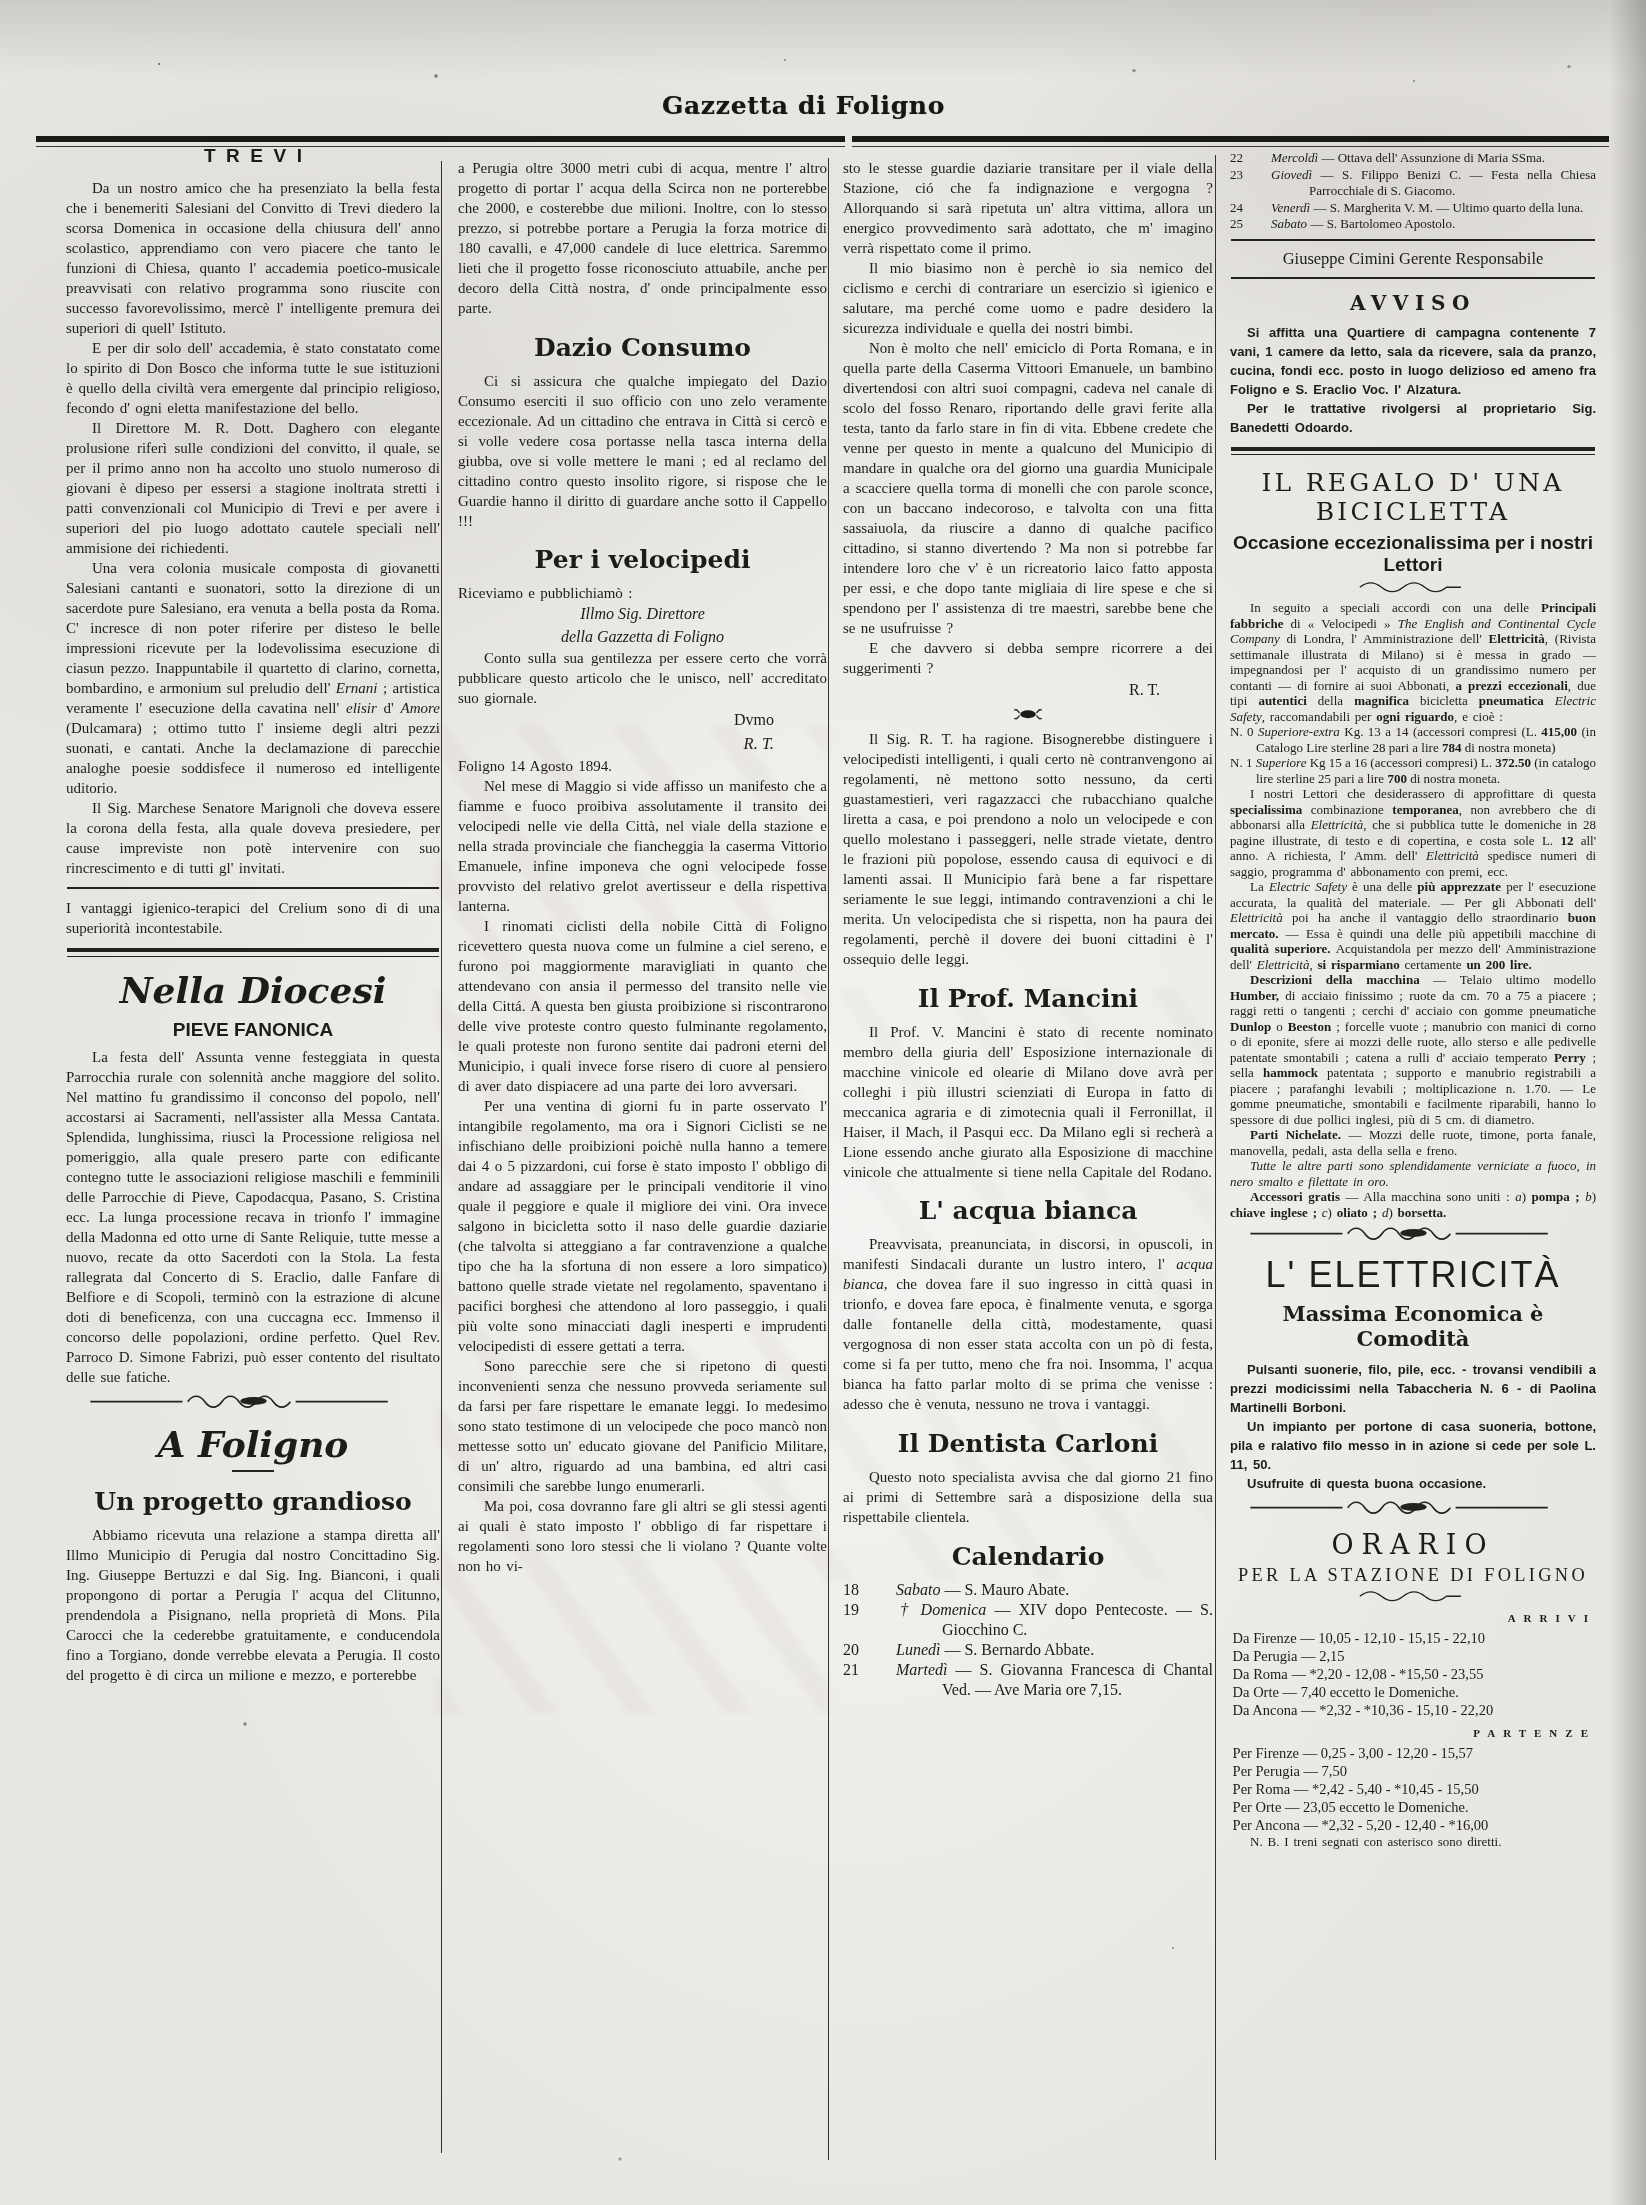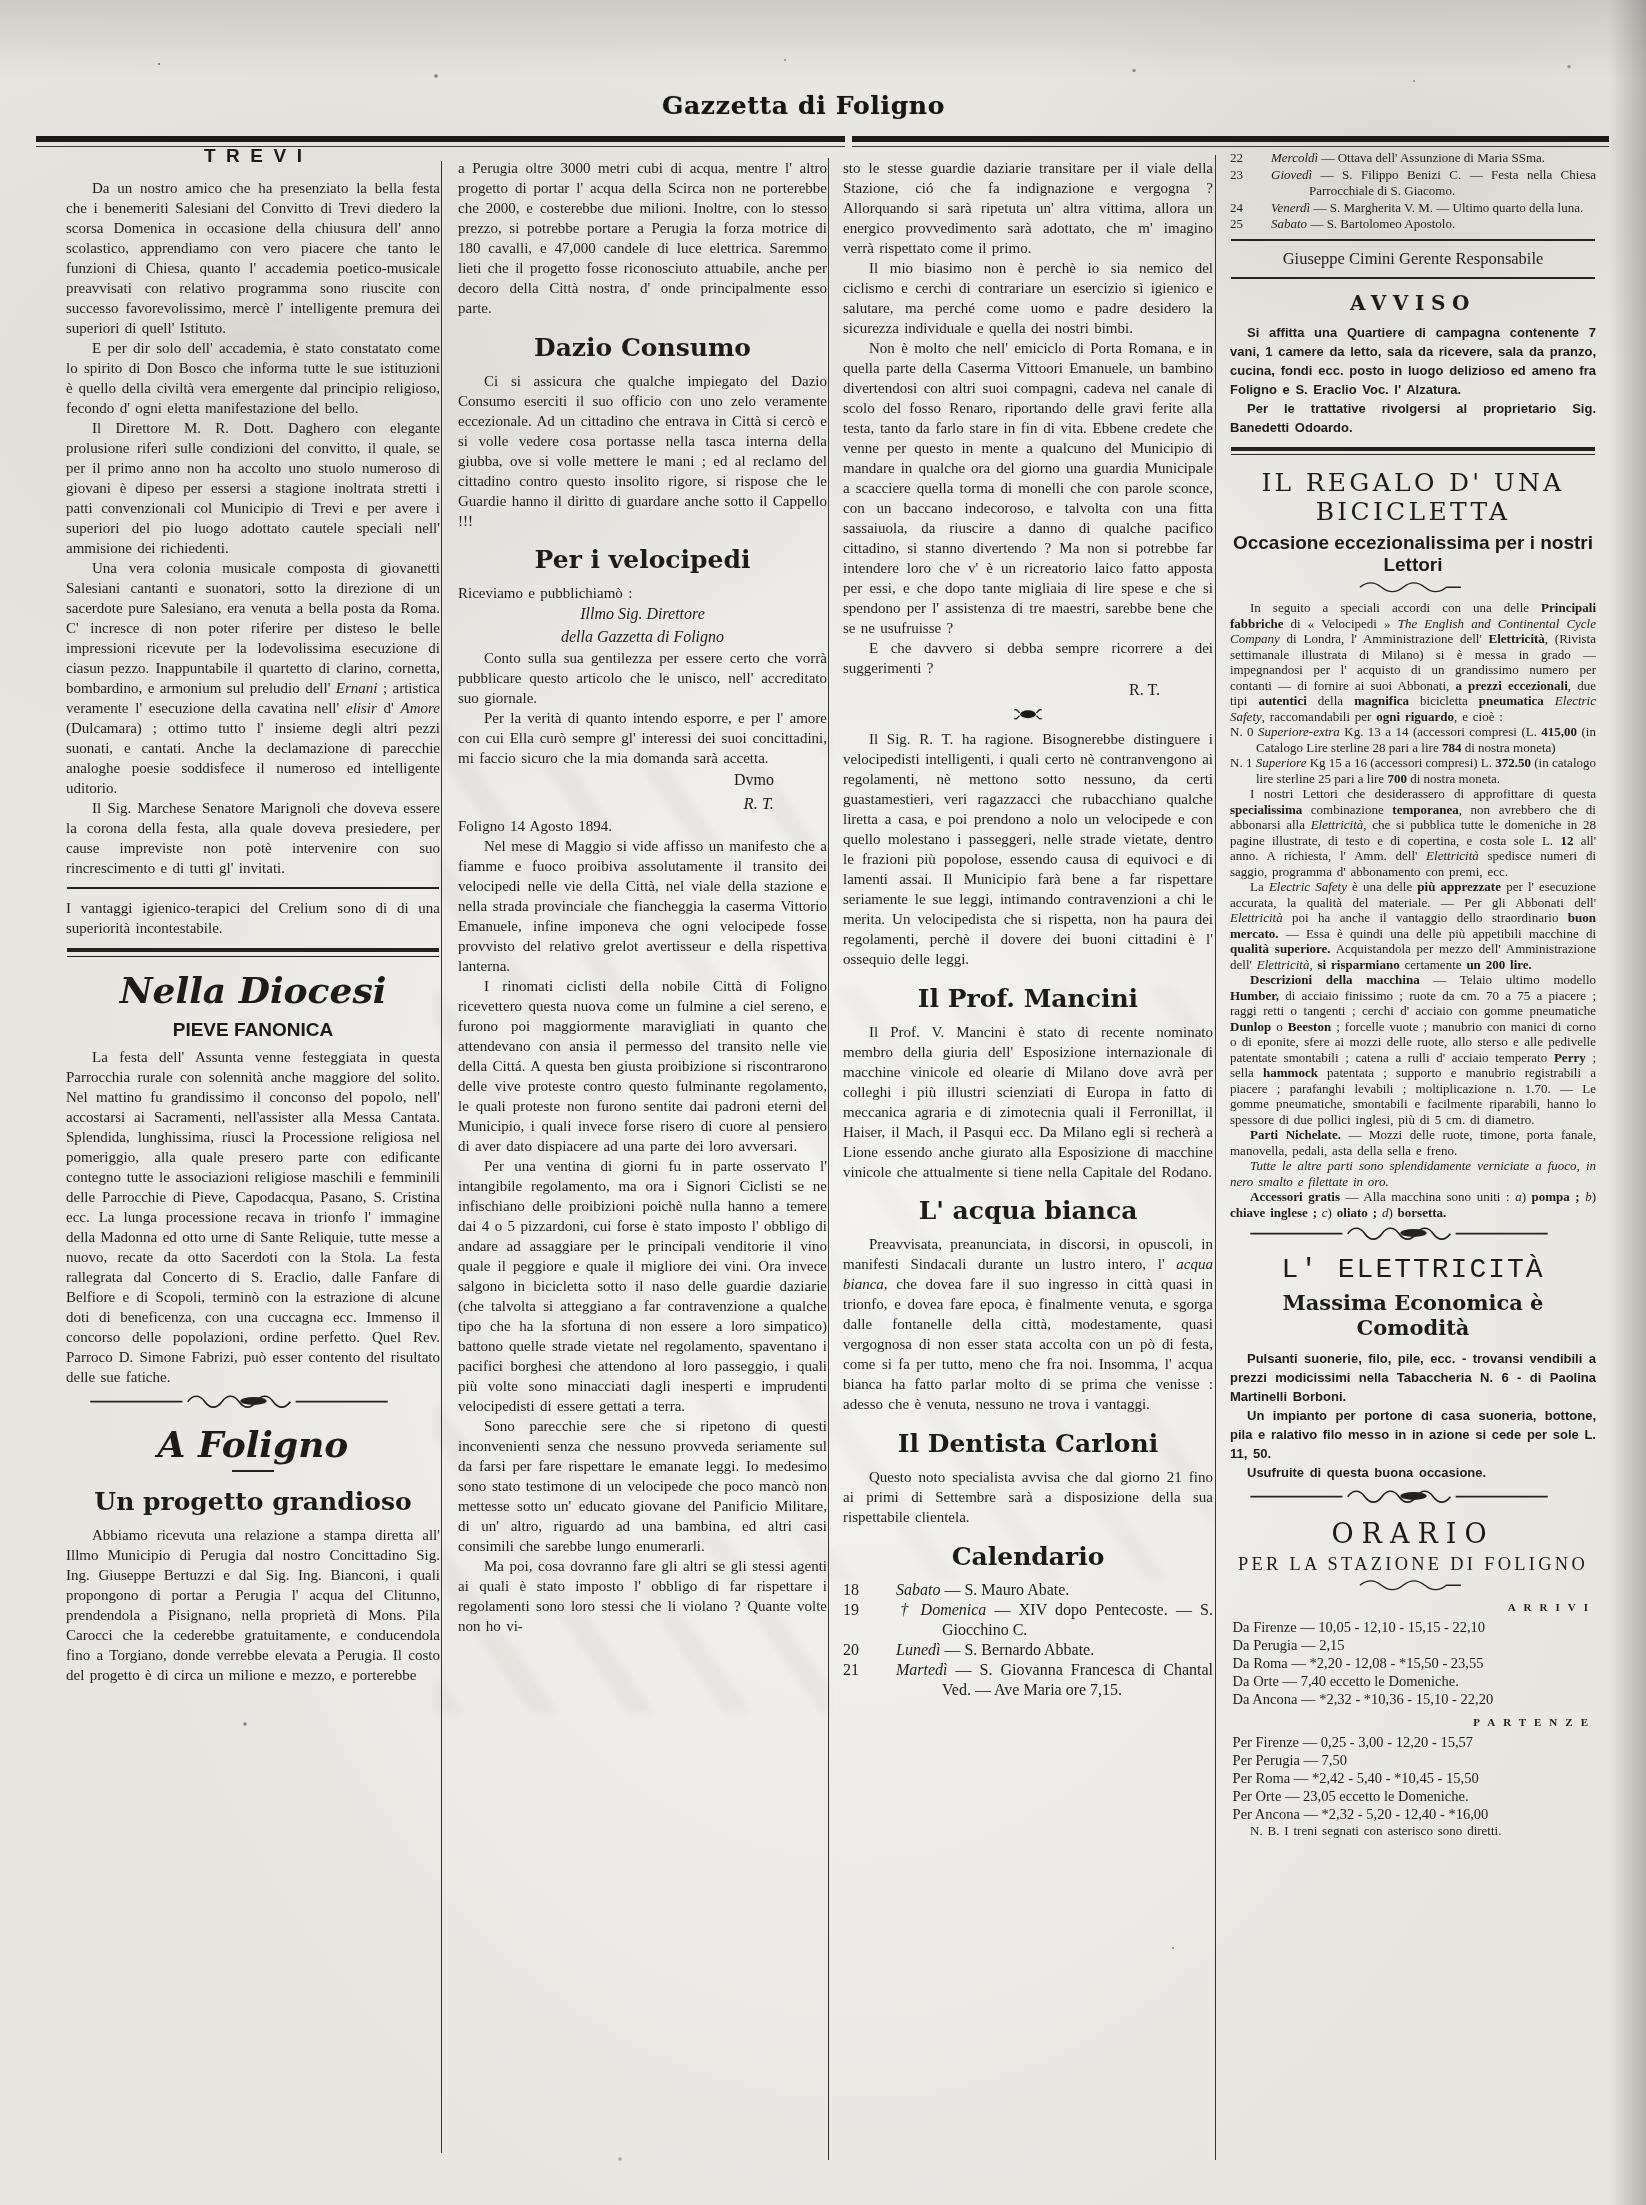--- a/index.html
+++ b/index.html
@@ -56,21 +56,21 @@
     letter-spacing:10.5px;text-indent:10.5px;margin:4px 0 10.5px;}
   .b-h2{text-align:center;font-weight:bold;font-size:25px;margin:14.5px 0 9.2px;font-family:"DejaVu Serif",serif;}
   .b-h2b{text-align:center;font-weight:bold;font-size:21px;margin:5.3px 0 9.2px;font-family:"DejaVu Serif",serif;}
   .b-script{text-align:center;font-style:italic;font-weight:bold;font-size:36px;margin:12px 0 8px;
     font-family:"DejaVu Serif",serif;}
   .b-script.u::after{content:"";display:block;width:42px;height:2.6px;background:#23221f;margin:5.3px auto 0;}
   .b-sansh{text-align:center;font-family:"Liberation Sans",sans-serif;font-weight:bold;font-size:19px;margin:5.3px 0 6.6px;}
   .b-caps{text-align:center;font-size:25px;letter-spacing:3.3px;margin:13px 0 5.3px;font-family:"DejaVu Serif",serif;}
   .b-capsm{text-align:center;font-weight:bold;font-size:20px;letter-spacing:6.6px;margin:12px 0 8px;
     font-family:"DejaVu Serif",serif;}
-  .b-big{text-align:center;font-size:28px;letter-spacing:2px;margin:10.5px 0 5.3px;font-family:Liberation Mono, monospace;}
+  .b-big{text-align:center;font-size:36px;letter-spacing:2px;margin:10.5px 0 5.3px;font-family:Liberation Sans, sans-serif;}
   .b-caps2{text-align:center;font-size:27px;letter-spacing:8px;margin:12px 0 5.3px;font-family:"DejaVu Serif",serif;}
   .b-h3{text-align:center;font-size:18.4px;letter-spacing:3.3px;margin:0 0 5.3px;}
   .b-subcaps{text-align:right;font-weight:bold;font-size:11px;letter-spacing:8px;margin:8px 0 5.3px;
     font-family:Liberation Serif, serif;}
   .b-rule{height:2px;background:#23221f;margin:9.2px 1.3px;}
   .b-ruledbl{border-top:4.6px solid #23221f;border-bottom:1.3px solid #23221f;height:3.3px;margin:10.5px 1.3px;}
   .b-orn,.b-ornw,.b-ornsm,.b-fly{text-align:center;margin:5.3px 0;}
   
   .col3 .b-p,.col3 .b-pn,.col3 .b-pi{font-size:13px;line-height:15.5px;}
   .col3 .b-p,.col3 .b-pi{text-indent:20px;}
@@ -128,21 +128,20 @@
     </div>
   <div class="col col1" id="col-1">
       <div class="b-pn">a Perugia oltre 3000 metri cubi di acqua, mentre l' altro progetto di portar l' acqua della Scirca non ne porterebbe che 2000, e costerebbe due milioni. Inoltre, con lo stesso prezzo, si potrebbe portare a Perugia la forza motrice di 180 cavalli, e 47,000 candele di luce elettrica. Saremmo lieti che il progetto fosse riconosciuto attuabile, anche per decoro della Città nostra, d' onde principalmente esso parte.</div>
       <div class="b-h2">Dazio Consumo</div>
       <div class="b-p">Ci si assicura che qualche impiegato del Dazio Consumo eserciti il suo officio con uno zelo veramente eccezionale. Ad un cittadino che entrava in Città si cercò e si volle vedere cosa portasse nella tasca interna della giubba, ove si volle mettere le mani ; ed al reclamo del cittadino contro questo insolito rigore, si rispose che le Guardie hanno il diritto di guardare anche sotto il Cappello !!!</div>
       <div class="b-h2">Per i velocipedi</div>
       <div class="b-pn">Riceviamo e pubblichiamò :</div>
       <div class="b-pc">Illmo Sig. Direttore</div>
       <div class="b-pc">della Gazzetta di Foligno</div>
       <div class="b-p">Conto sulla sua gentilezza per essere certo che vorrà pubblicare questo articolo che le unisco, nell' accreditato suo giornale.</div>
-      <div class="b-p">Per la verità di quanto intendo esporre, e per l' amore con cui Ella curò sempre gl' interessi dei suoi concittadini, mi faccio sicuro che la mia domanda sarà accetta.</div>
       <div class="b-pr">Dvmo</div>
       <div class="b-pri">R. T.</div>
       <div class="b-pn">Foligno 14 Agosto 1894.</div>
       <div class="b-p">Nel mese di Maggio si vide affisso un manifesto che a fiamme e fuoco proibiva assolutamente il transito dei velocipedi nelle vie della Città, nel viale della stazione e nella strada provinciale che fiancheggia la caserma Vittorio Emanuele, infine imponeva che ogni velocipede fosse provvisto del relativo grelot avertisseur e della rispettiva lanterna.</div>
       <div class="b-p">I rinomati ciclisti della nobile Città di Foligno ricevettero questa nuova come un fulmine a ciel sereno, e furono poi maggiormente maravigliati in quanto che attendevano con ansia il permesso del transito nelle vie della Cittá. A questa ben giusta proibizione si riscontrarono delle vive proteste contro questo fulminante regolamento, le quali proteste non furono sentite dai padroni eterni del Municipio, i quali invece forse risero di cuore al pensiero di aver dato dispiacere ad una parte dei loro avversari.</div>
       <div class="b-p">Per una ventina di giorni fu in parte osservato l' intangibile regolamento, ma ora i Signori Ciclisti se ne infischiano delle proibizioni poichè nulla hanno a temere dai 4 o 5 pizzardoni, cui forse è stato imposto l' obbligo di andare ad assaggiare per le principali venditorie il vino quale il peggiore e quale il migliore dei vini. Ora invece salgono in bicicletta sotto il naso delle guardie daziarie (che talvolta si atteggiano a far contravenzione a qualche tipo che ha la sfortuna di non essere a loro simpatico) battono quelle strade vietate nel regolamento, spaventano i pacifici borghesi che attendono al loro passeggio, i quali più volte sono minacciati dagli inesperti e imprudenti velocipedisti di essere gettati a terra.</div>
       <div class="b-p">Sono parecchie sere che si ripetono di questi inconvenienti senza che nessuno provveda seriamente sul da farsi per fare rispettare le emanate leggi. Io medesimo sono stato testimone di un velocipede che poco mancò non mettesse sotto un' educato giovane del Panificio Militare, di un' altro, riguardo ad una bambina, ed altri casi consimili che sarebbe lungo enumerarli.</div>
       <div class="b-p">Ma poi, cosa dovranno fare gli altri se gli stessi agenti ai quali è stato imposto l' obbligo di far rispettare i regolamenti sono loro stessi che li violano ? Quante volte non ho vi-</div>
     </div>
   <div class="col col2" id="col-2">

